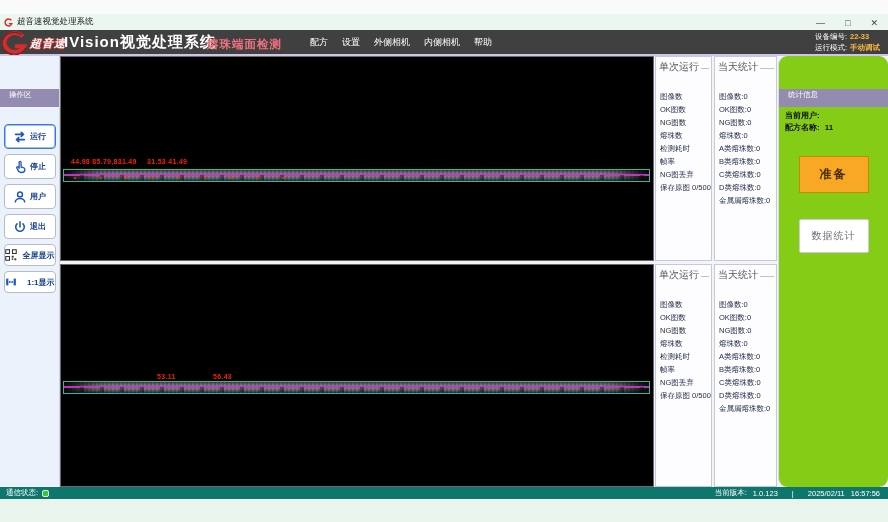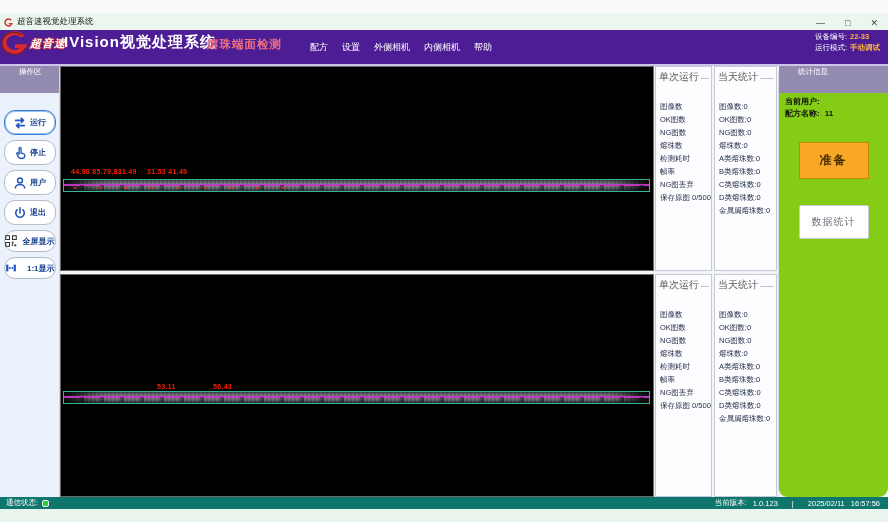--- a/index.html
+++ b/index.html
@@ -8,39 +8,39 @@
 
   
   .titlebar { height:30px; display:flex; justify-content:space-between; align-items:flex-end;
     background:linear-gradient(180deg,#fafafa 0 46%,#eaf6ee 46% 100%); padding:0 10px 2px 4px; }
   .titlebar-left { display:flex; align-items:center; gap:4px;margin-top:24px; }
   .titlebar-title { font-size:8.5px; color:#222; }
   .win-controls { display:flex; gap:20px; align-items:center; }
   .win-controls span { font-size:9px; color:#444; cursor:default; line-height:10px; }
 
   
-  .header { position:relative; height:36px; background:#4c1d95; border-bottom:2px solid #cfc3ea; }
+  .header { position:relative; height:26px; background:#404040; border-bottom:2px solid #cfc3ea; }
   .brand-logo { position:absolute; left:2px; top:1px; }
   .brand-text { position:absolute; left:30px; top:6px; font-size:11px; font-weight:bold; font-style:italic;
     color:#fff; text-shadow:1px 0 0 #d92b2b,-1px 0 0 #d92b2b,0 1px 0 #d92b2b; letter-spacing:1px; }
   .app-title { position:absolute; left:64px; top:3px; font-size:15px; font-weight:bold; color:#fff; letter-spacing:1px; }
   .subtitle { position:absolute; left:207px; top:7px; font-size:11.5px; font-weight:bold; color:#F2707F; letter-spacing:1px; }
   .menu { position:absolute; left:310px; top:0; height:100%; display:flex; align-items:center; gap:14px; }
   .menu span { font-size:9px; color:#fff; cursor:default; }
   .header-info { position:absolute; right:8px; top:1px; font-size:7.5px; line-height:11px; text-align:left; }
   .header-info .lbl { color:#fff; }
   .header-info .val { color:#FFB83D; font-weight:bold; margin-left:3px; }
 
   
   .main { display:flex; height:431px; background:#f2f4f7; }
 
   
   .sidebar { width:60px; background:#EBF2FB; border-right:1px solid #cfd6e0; }
-  .panel-head { height:27px; background:#938BB0; color:#fff; font-size:7.5px; line-height:11px; padding-left:19px; }
-  .side-btn { width:52px; height:25px; margin:5px auto 0; background:#fff; border:1px solid #b4bcc8; border-radius:11px;
+  .panel-head { height:18px; background:#938BB0; color:#fff; font-size:7.5px; line-height:11px; padding-left:9px;margin-top:33px; }
+  .side-btn { width:52px; height:25px; margin:5px auto 0; background:#fff; border:1px solid #b4bcc8; border-radius:4px;
     display:flex; align-items:center; justify-content:center; gap:3px; cursor:pointer; }
   .side-btn.first { margin-top:17px; border:1px solid #3A7BD5; box-shadow:0 0 0 1px #9cc0ee inset; }
   .side-btn .txt { font-size:8px; color:#16418f; font-weight:bold; white-space:nowrap; }
   .side-btn.small { height:22px;justify-content:space-between; }
   .side-btn svg { flex:none; }
 
   
   .viewports { width:594px; display:flex; flex-direction:column; }
   .vp { position:relative; background:#000; border:1px solid #6a6a6a; overflow:hidden; }
   .vp1 { height:205px; margin-bottom:3px; }

